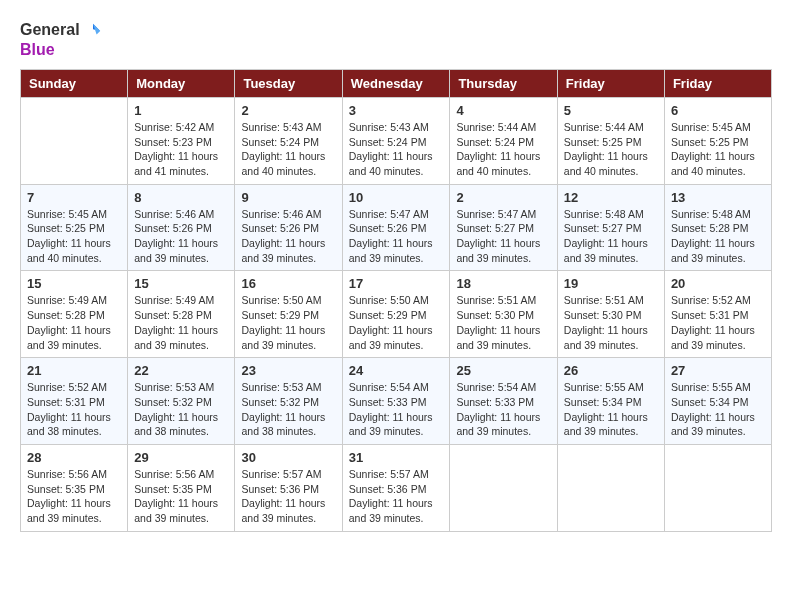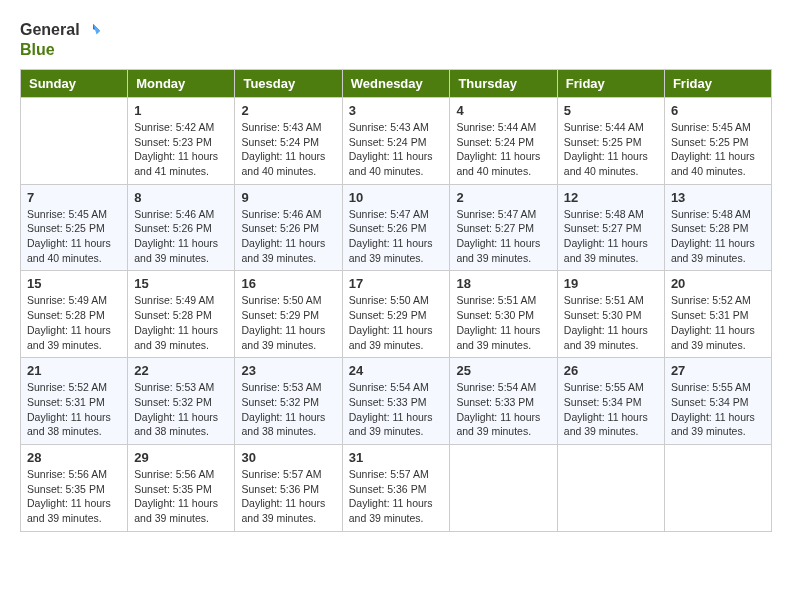--- a/index.html
+++ b/index.html
@@ -65,35 +65,35 @@
     .day-info {
       font-size: 10.5px;
       line-height: 1.4;
       color: #333;
     }
     .empty-cell {
       background: #f9f9f9;
     }
     tr:nth-child(even) td { background: #f5f9ff; }
     tr:nth-child(odd) td { background: #ffffff; }
-    .calendar thead tr th { background: #4d7c0f; }
+    .calendar thead tr th { background: #7f1d1d; }
   </style>
 </head>
 <body>
 
 <div class="header-area">
   <div class="logo">
   <div style="line-height:1.2;">
     <div style="font-size:16px;font-weight:bold;color:#333;">General
       <svg width="18" height="18" viewBox="0 0 20 20" style="vertical-align:middle;">
         <polygon points="10,2 18,10 10,8" fill="#1a73e8"></polygon>
         <polygon points="10,2 18,10 14,14" fill="#5aabf5"></polygon>
       </svg>
     </div>
-    <div style="font-size:16px;font-weight:bold;color:#4d7c0f;">Blue</div>
+    <div style="font-size:16px;font-weight:bold;color:#a21caf;">Blue</div>
   </div>
 </div>
   <div class="title-area">
     <div class="month-title"></div>
     <div class="location-title"></div>
   </div>
 </div>
 
 <table class="calendar">
   <thead>

